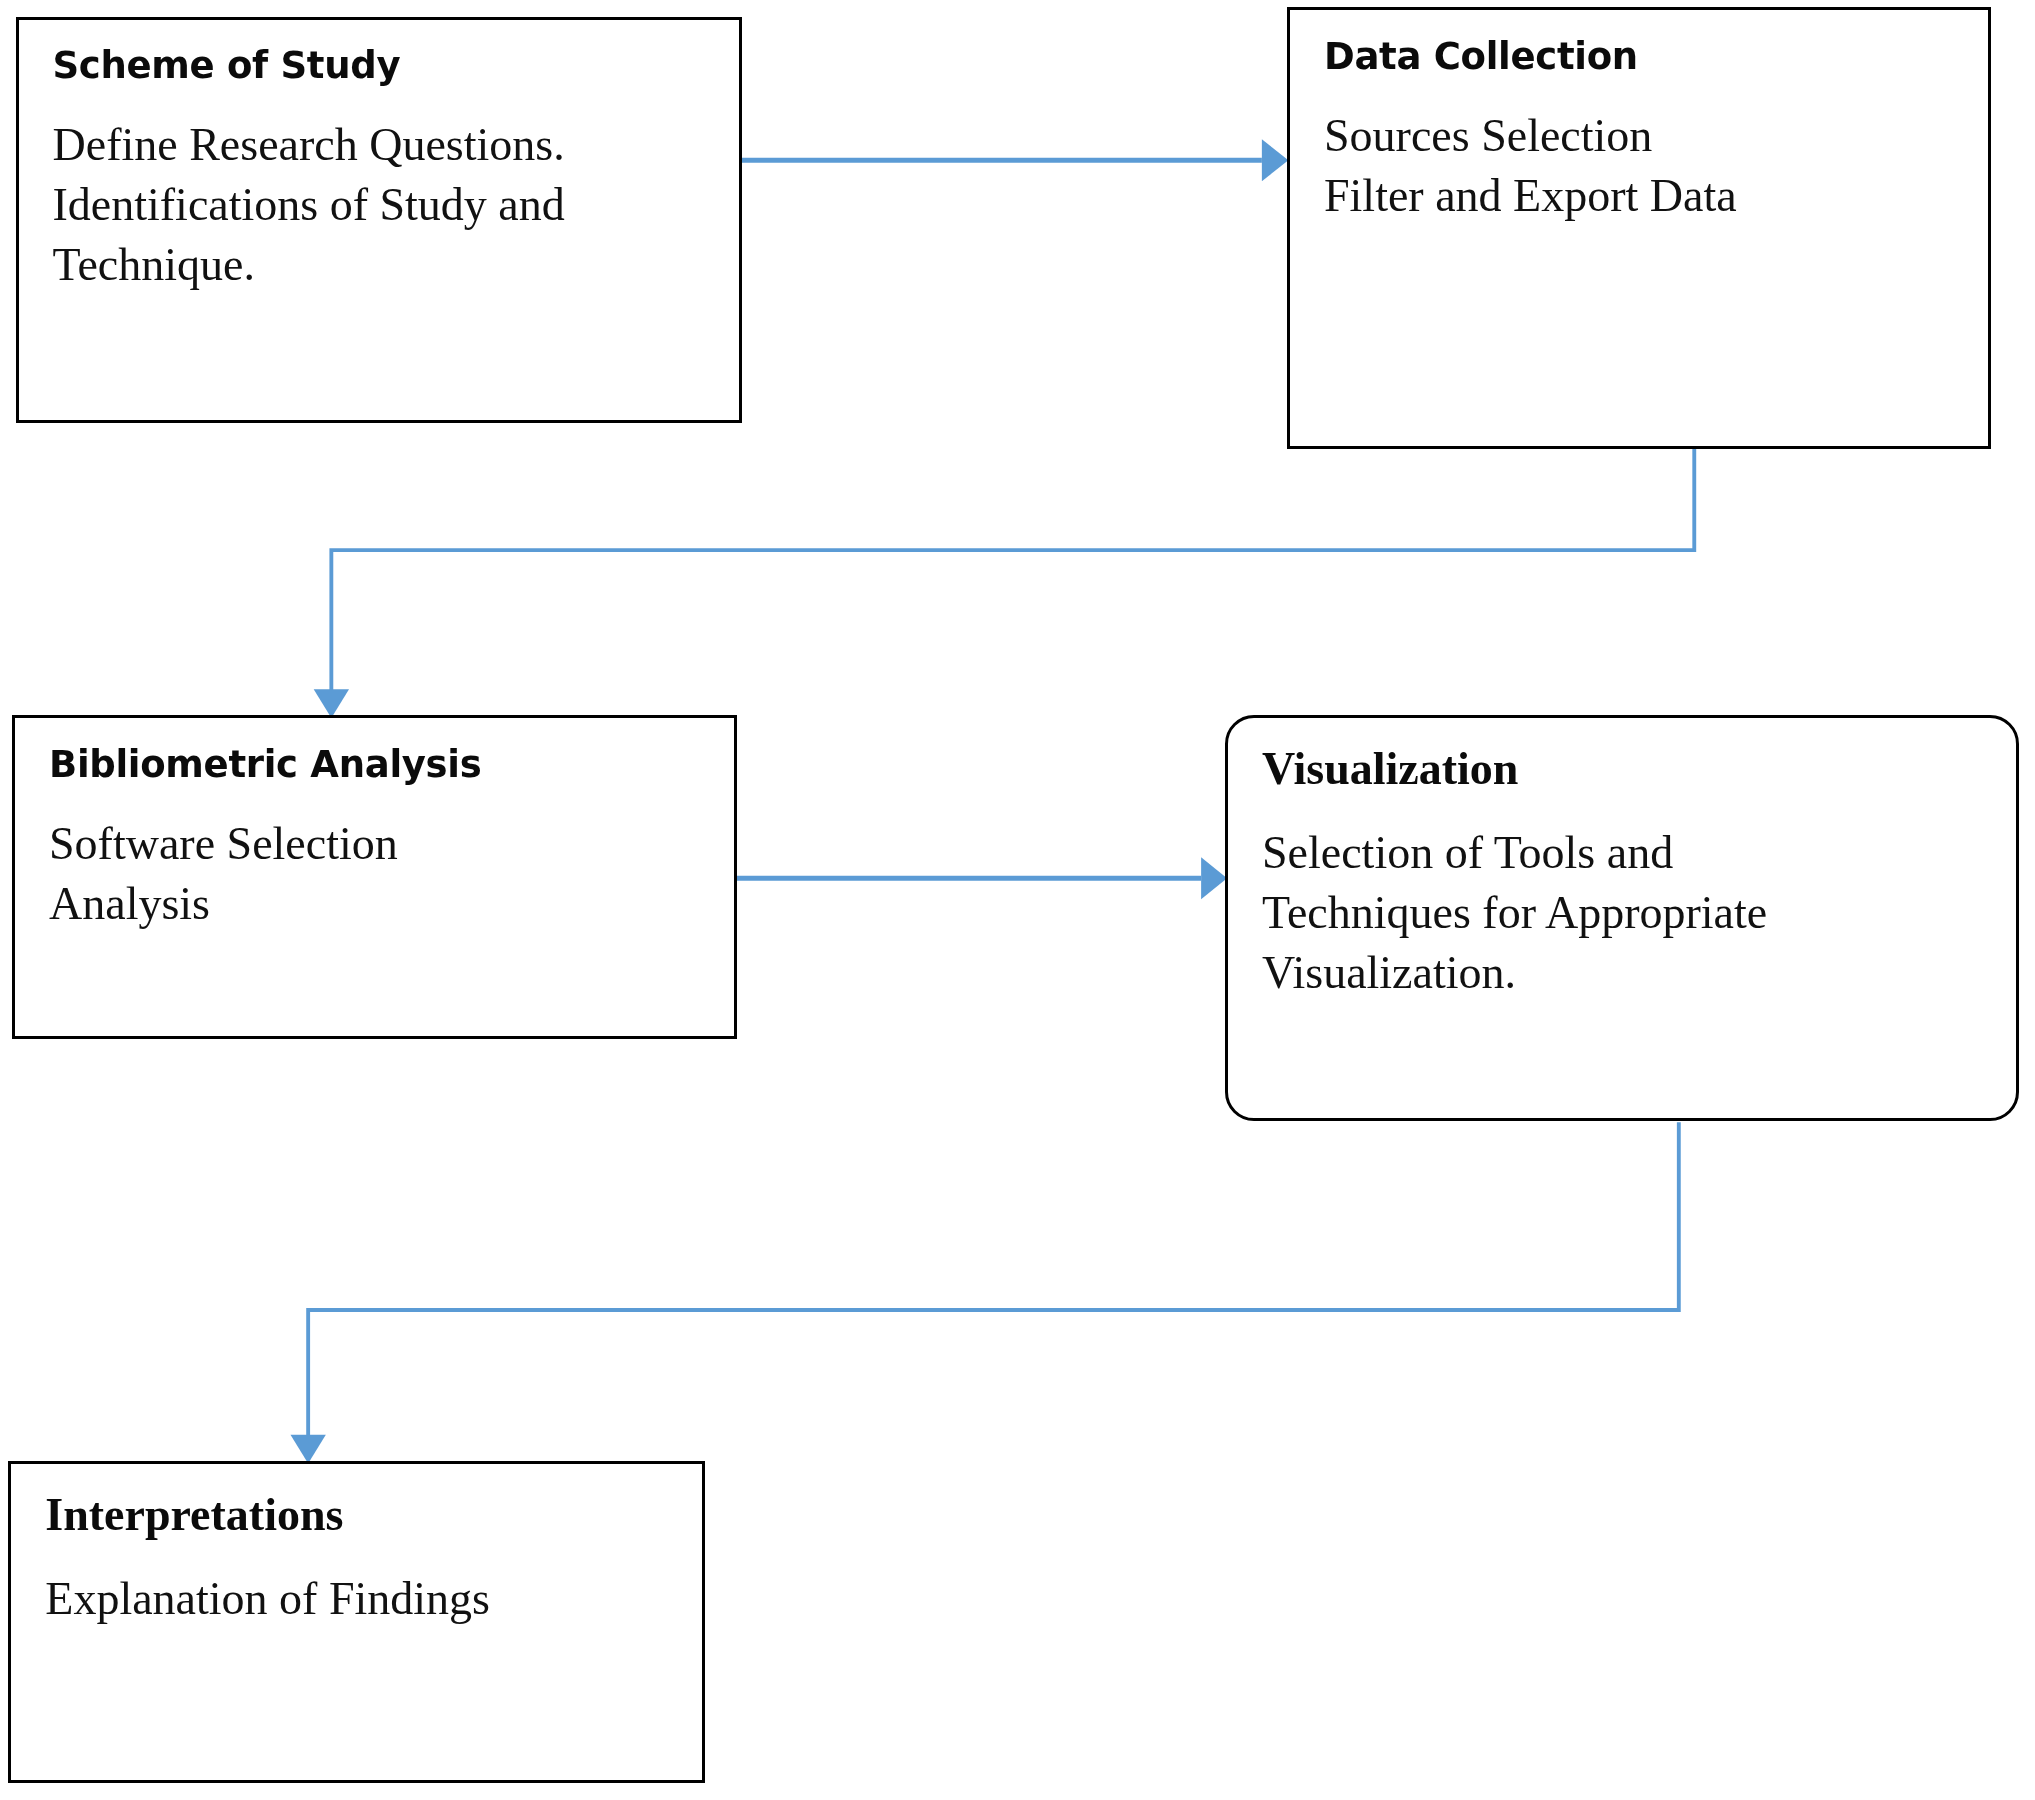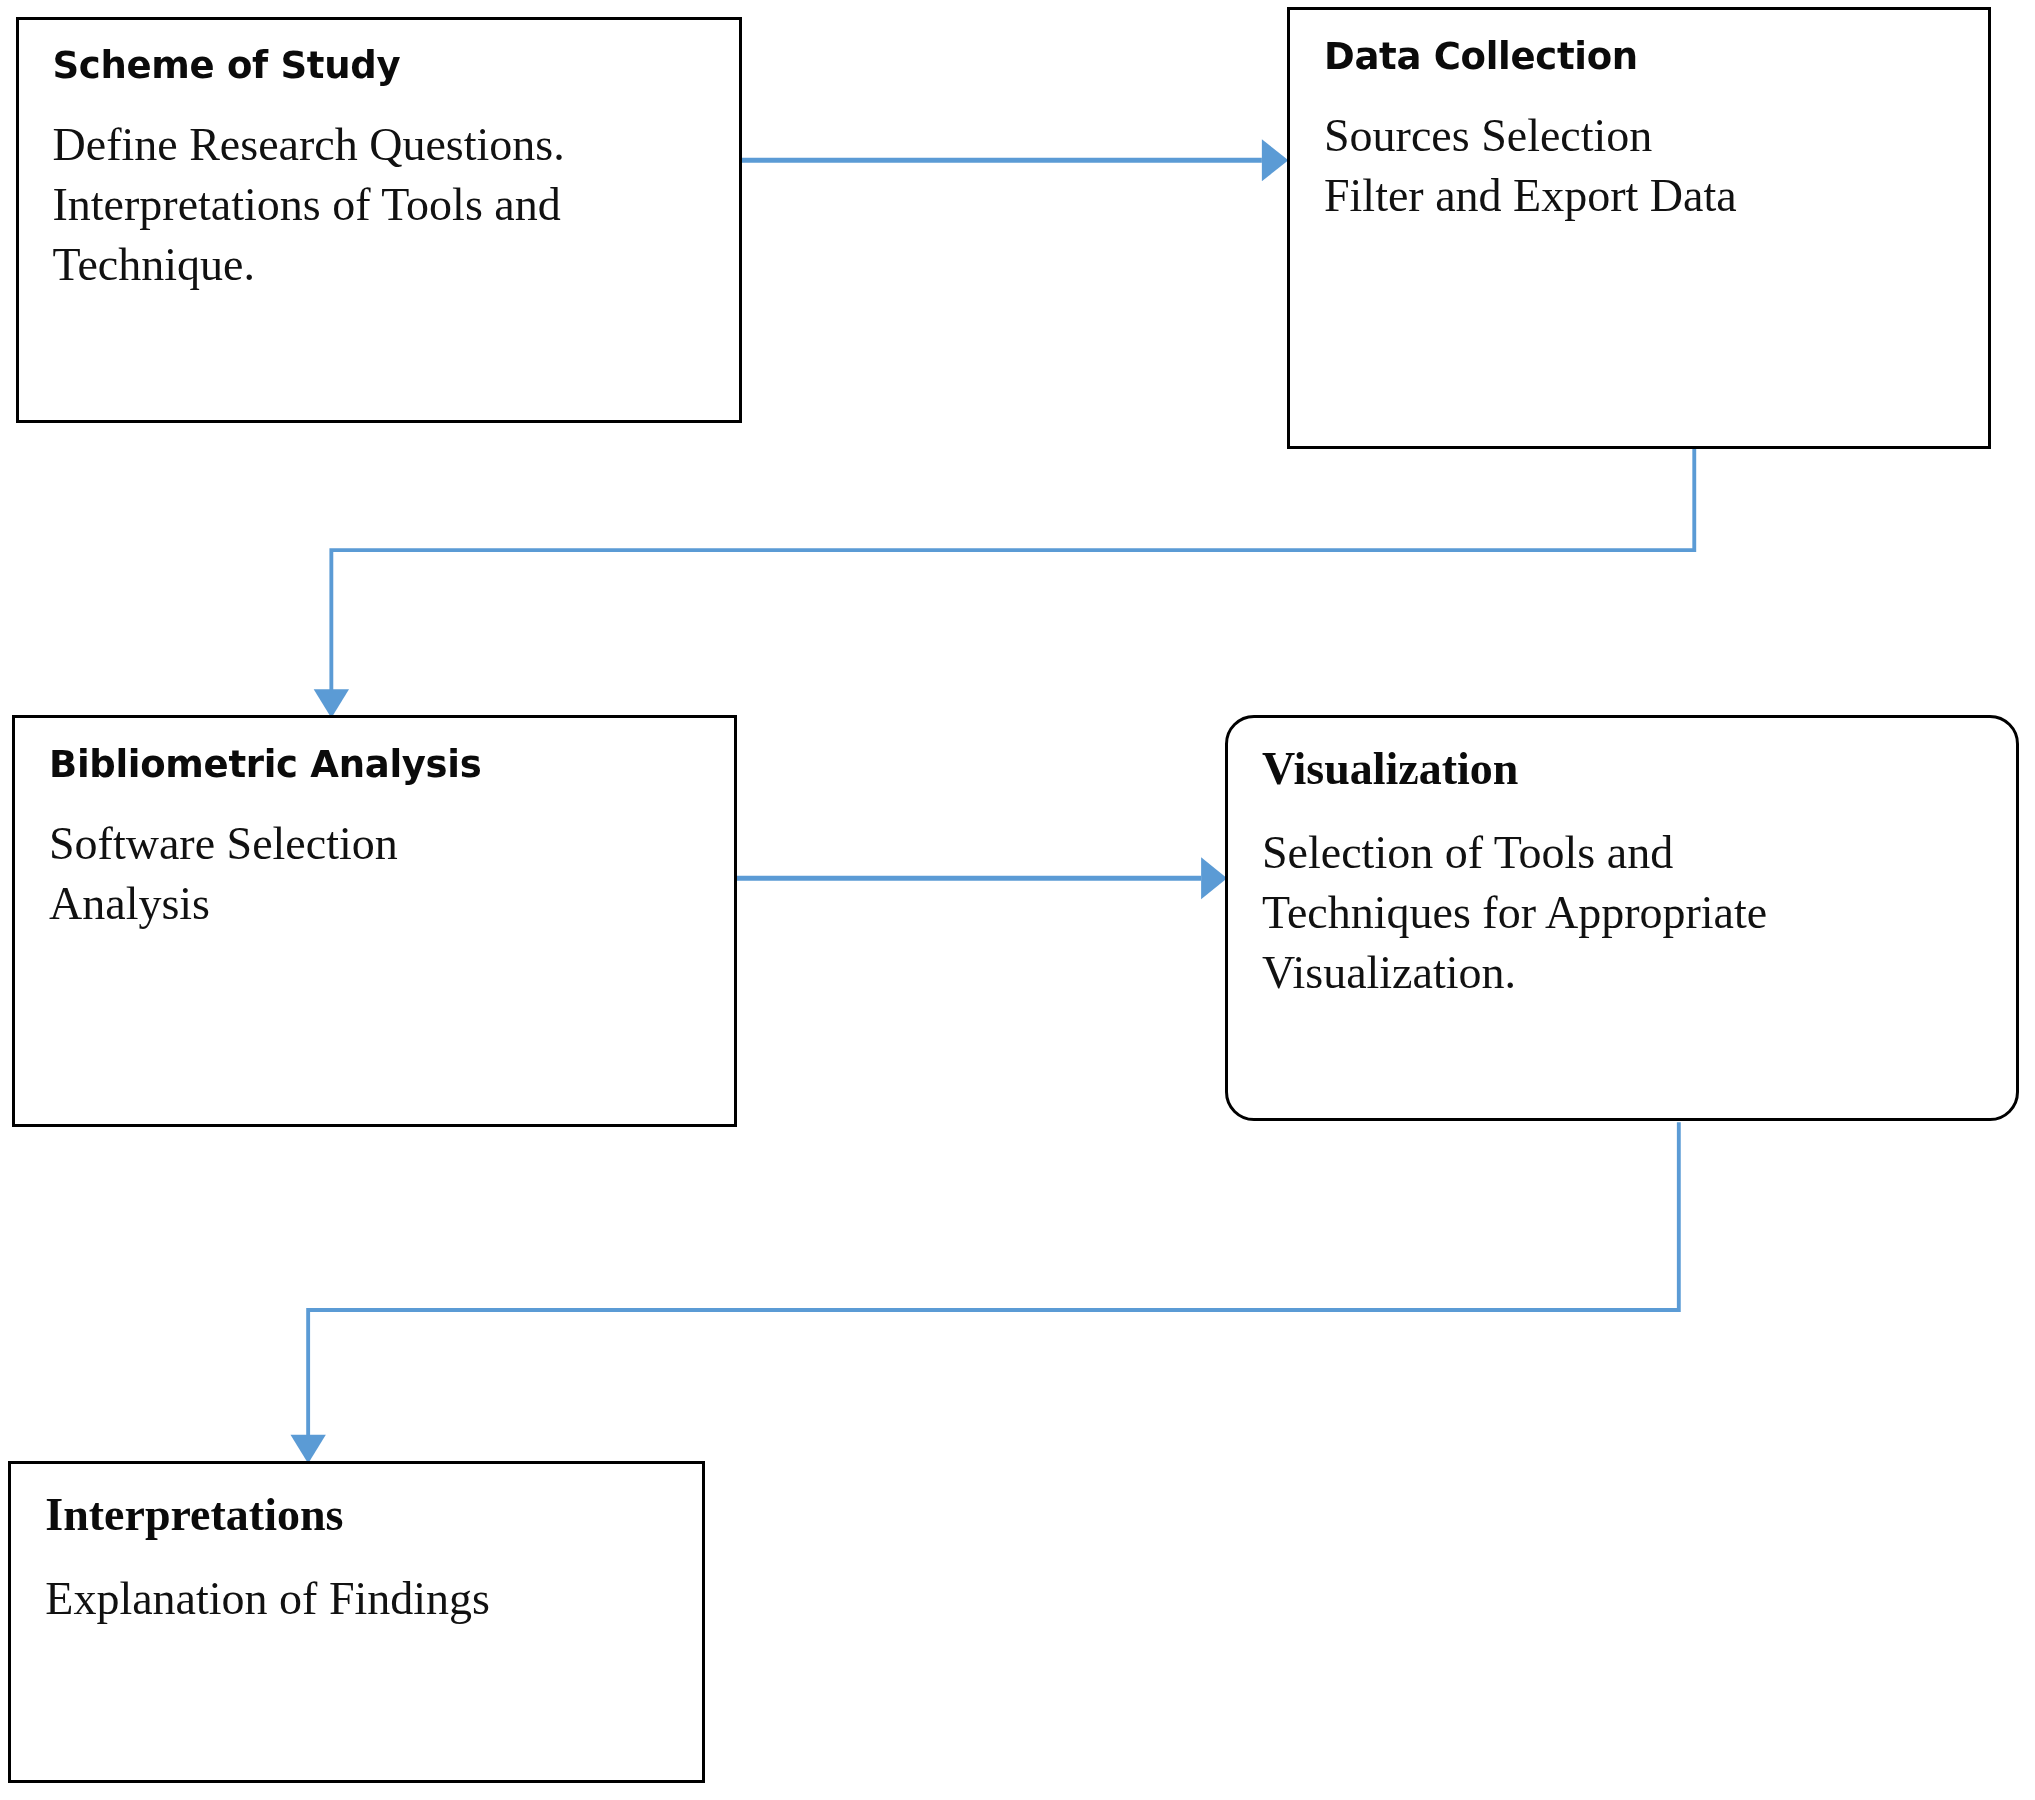--- a/index.html
+++ b/index.html
@@ -87,34 +87,34 @@
     <g>
       <path class="conn-path thin" d="M 3040 2032 L 3040 2372 L 558 2372 L 558 2600"></path>
       <polygon class="conn-head" points="526,2598 590,2598 558,2650"></polygon>
     </g>
   </svg>
 
   <div class="flow-box" style="left:15.5px; top:16.6px; width:726px; height:406px;">
     <div class="box-title">Scheme of Study</div>
     <div class="box-body">
       <span class="line">Define Research Questions.</span>
-      <span class="line">Interpretations of Tools and</span>
+      <span class="line">Identifications of Study and</span>
       <span class="line">Technique.</span>
     </div>
   </div>
 
   <div class="flow-box" style="left:1287px; top:7px; width:704px; height:442px;">
     <div class="box-title">Data Collection</div>
     <div class="box-body">
       <span class="line">Sources Selection</span>
       <span class="line">Filter and Export Data</span>
     </div>
   </div>
 
-  <div class="flow-box" style="left:12px; top:715px; width:725px; height:412px;">
+  <div class="flow-box" style="left:12px; top:715px; width:725px; height:324px;">
     <div class="box-title">Bibliometric Analysis</div>
     <div class="box-body">
       <span class="line">Software Selection</span>
       <span class="line">Analysis</span>
     </div>
   </div>
 
   <div class="flow-box" style="left:1225px; top:715px; width:794px; height:406px;border-radius:29px;">
     <div class="box-title serif-title">Visualization</div>
     <div class="box-body">

